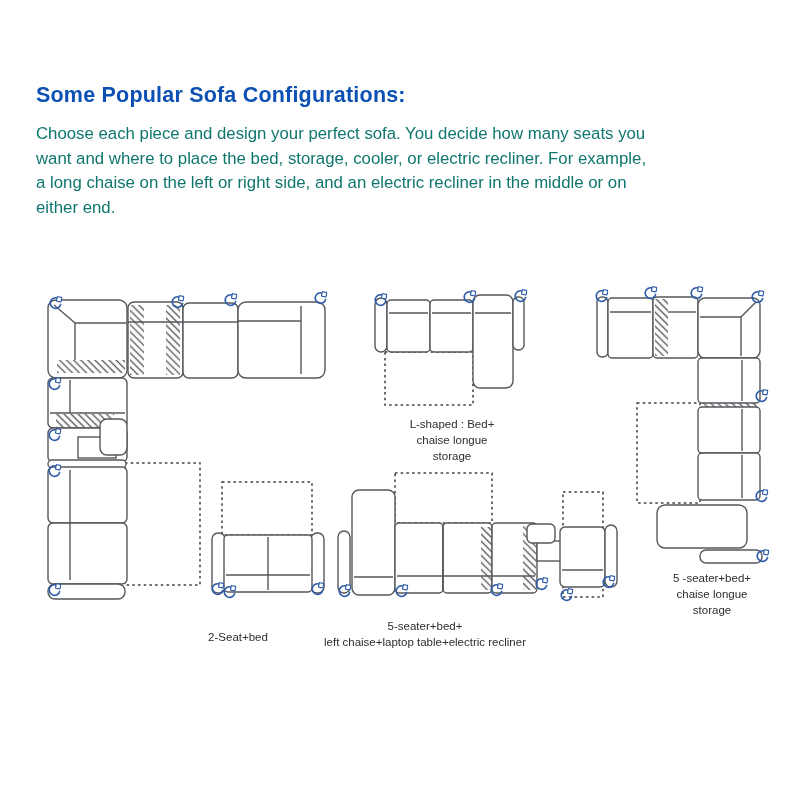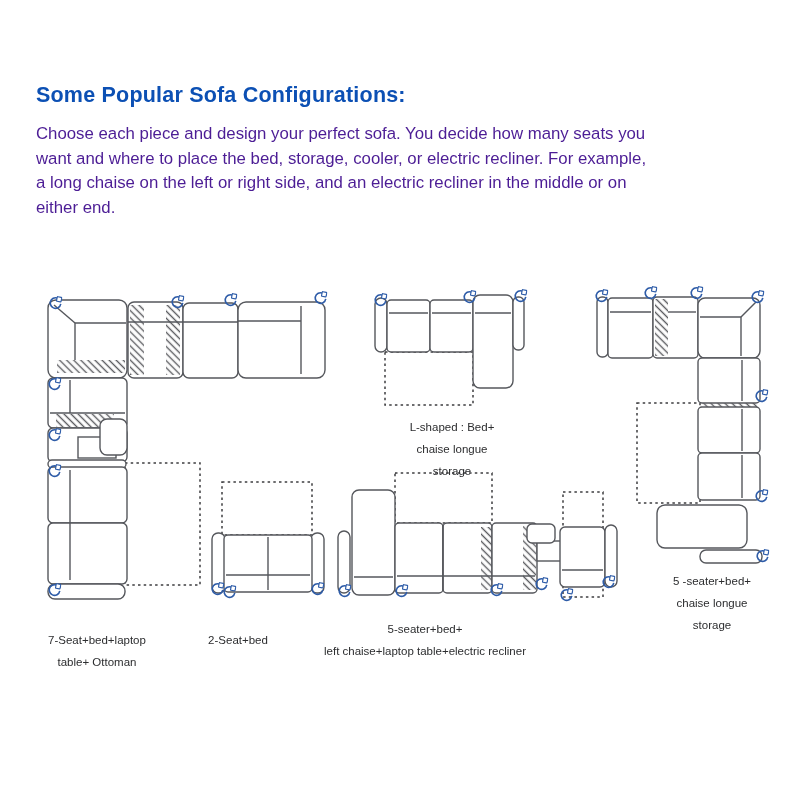--- a/index.html
+++ b/index.html
@@ -1,24 +1,24 @@
 <!DOCTYPE html>
 <html><head>
 <meta charset="utf-8">
 <style>
   html,body{margin:0;padding:0;background:#ffffff;}
   body{width:800px;height:800px;font-family:"Liberation Sans",sans-serif;}
   .page{position:relative;width:800px;height:800px;background:#fff;overflow:hidden;}
   .title{position:absolute;left:36px;top:83px;font-size:21.5px;font-weight:700;
          color:#0c50b4;letter-spacing:.2px;}
   .desc{position:absolute;left:36px;top:122px;width:742px;font-size:16.8px;
-        line-height:24.5px;color:#4c1d95;white-space:pre-line;}
+        line-height:24.5px;color:#0f766e;white-space:pre-line;}
   .art{position:absolute;left:0;top:0;width:800px;height:800px;}
   .caption{position:absolute;transform:translateX(-50%);text-align:center;
-           font-size:11.5px;line-height:22px;color:#2c2d2f;white-space:pre-line;}
+           font-size:11.5px;line-height:16px;color:#2c2d2f;white-space:pre-line;}
   .piece{fill:#ffffff;stroke:#55575c;stroke-width:1.4;}
   .lng line{stroke:#55575c;stroke-width:1.4;fill:none;}
   .hatch{fill:url(#hatchp);stroke:none;}
   .dash{fill:none;stroke:#3e3e40;stroke-width:1.5;stroke-dasharray:2.5 3.2;}
 </style>
 </head>
 <body>
 
 <div class="page">
 
@@ -165,22 +165,20 @@
       <use href="#rot" x="593.5" y="288.5" width="15" height="15"></use>
       <use href="#rot" x="642.5" y="285.5" width="15" height="15"></use>
       <use href="#rot" x="688.5" y="285.5" width="15" height="15"></use>
       <use href="#rot" x="749.5" y="289.5" width="15" height="15"></use>
       <use href="#rot" x="753.5" y="388.5" width="15" height="15"></use>
       <use href="#rot" x="753.5" y="488.5" width="15" height="15"></use>
       <use href="#rot" x="754.5" y="548.5" width="15" height="15"></use>
     </g>
   </svg>
 
-  <div class="caption" style="left:97px;top:629px;">7-Seat+bed+laptop
-table+ Ottoman</div>
   <div class="caption" style="left:238px;top:629px;">2-Seat+bed</div>
   <div class="caption" style="left:452px;top:416px;">L-shaped : Bed+
 chaise longue
 storage</div>
   <div class="caption" style="left:425px;top:618px;text-align:center;">5-seater+bed+
 left chaise+laptop table+electric recliner</div>
   <div class="caption" style="left:712px;top:570px;">5 -seater+bed+
 chaise longue
 storage</div>
 

